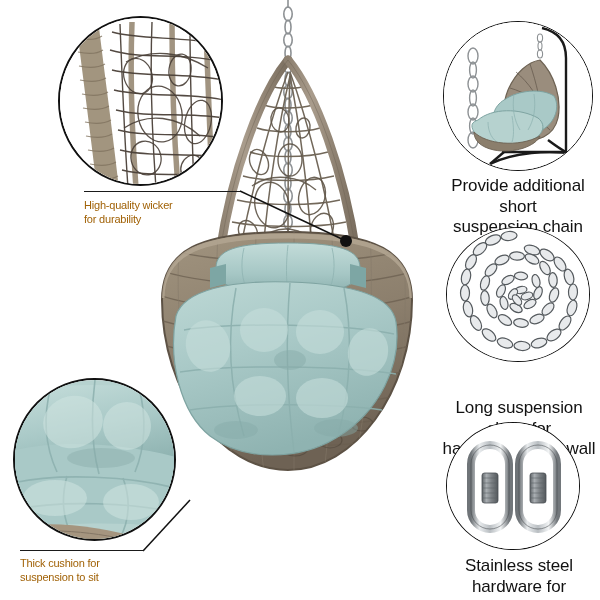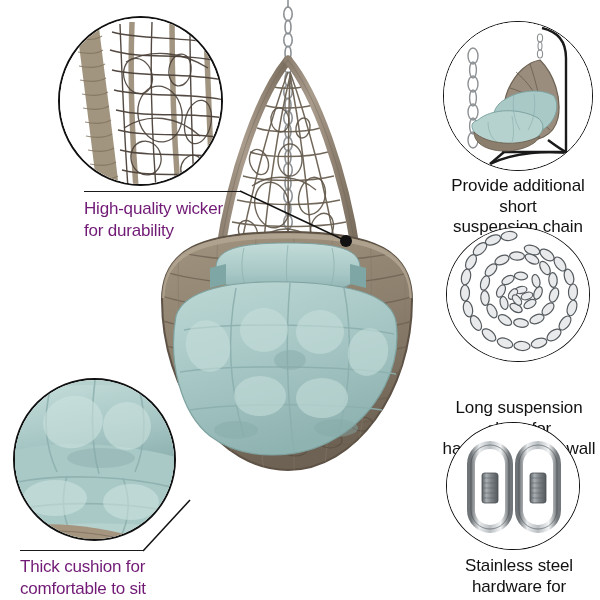--- a/index.html
+++ b/index.html
@@ -8,23 +8,23 @@
     background:#ffffff;
     font-family:"Liberation Sans", sans-serif;
     overflow:hidden;
     position:relative;
   }
   #stage{position:absolute;inset:0;width:600px;height:600px;}
   .abs{position:absolute;}
 
   
   .callout-text{
-    font-size:17px;
+    font-size:11px;
     line-height:1.28;
-    color:#701a75;
+    color:#a16207;
     letter-spacing:-0.2px;
     white-space:pre-line;
   }
   .rule{background:#1a1a1a;height:1.4px;}
 
   
   .caption{
     font-size:17px;
     line-height:1.22;
     color:#111;
@@ -329,21 +329,21 @@
         <path d="M-6,162 C26,154 76,158 110,163"></path>
       </g>
     </svg>
   </div>
 
   <svg class="abs" style="left:140px;top:498px;" width="60" height="56" viewBox="0 0 60 56">
     <line x1="3" y1="53" x2="50" y2="2" stroke="#111" stroke-width="1.5"></line>
   </svg>
   <div class="abs rule" style="left:20px;top:550px;width:124px;height:1.4px;"></div>
   <div class="abs callout-text" style="left:20px;top:556px;width:230px;">Thick cushion for
-comfortable to sit</div>
+suspension to sit</div>
 
   <div class="abs circle-frame thin" style="left:443px;top:21px;width:150px;height:150px;">
     <svg width="150" height="150" viewBox="0 0 150 150">
       <rect width="150" height="150" fill="#fff"></rect>
 
       <g stroke="#1a1a1a" stroke-width="2.4" fill="none">
         <path d="M98,6 C116,10 122,22 122,36 L122,118"></path>
         <path d="M58,130 L122,130"></path>
         <path d="M122,118 L122,132"></path>
         <path d="M46,142 C70,130 104,128 132,132"></path>

